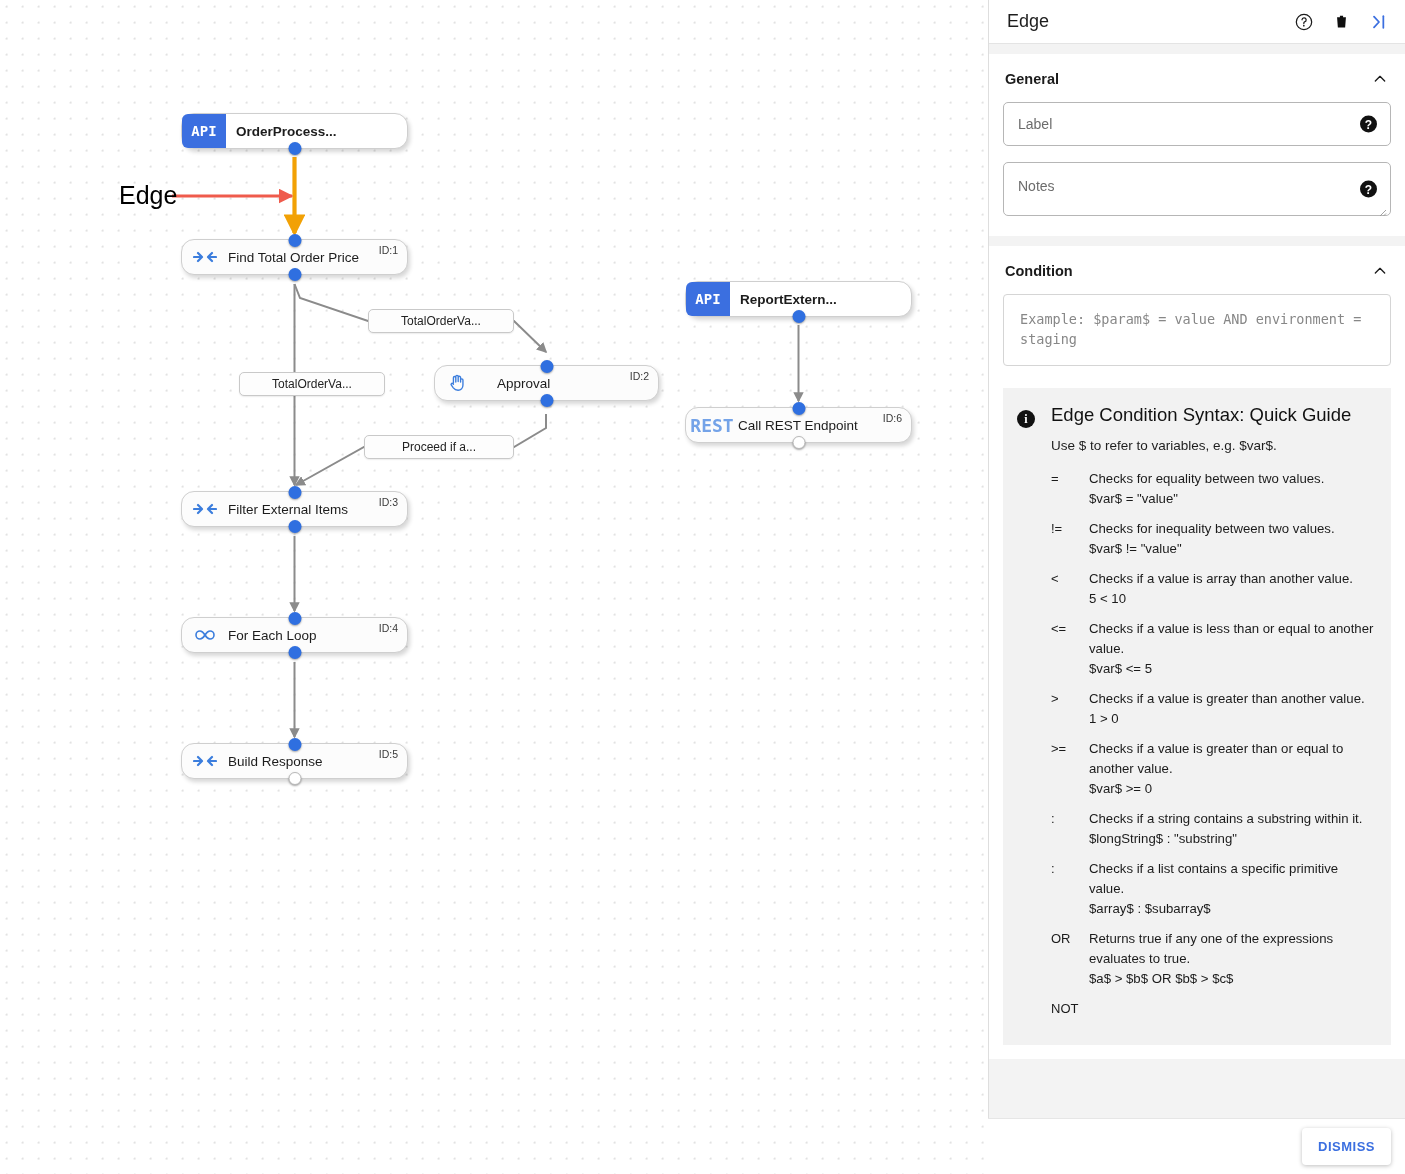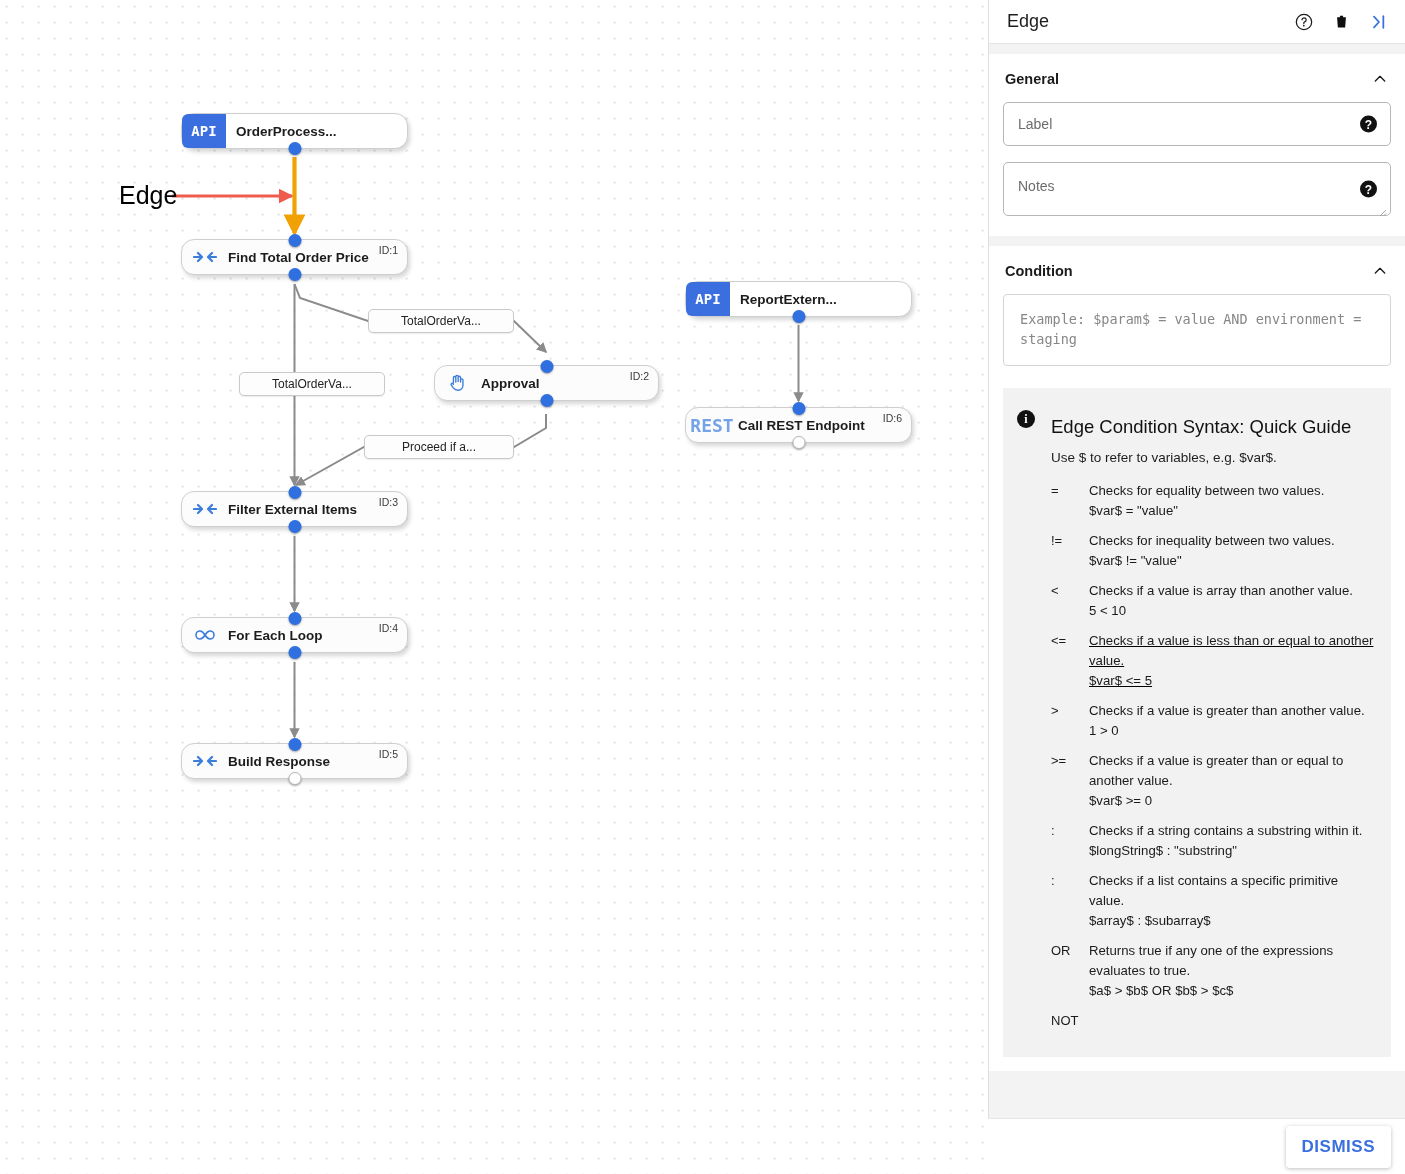--- a/index.html
+++ b/index.html
@@ -59,21 +59,21 @@
     font-size: 14px; font-weight: bold;
     letter-spacing: 0px;
   }
   .node-icon {
     width: 46px; height: 100%;
     display: flex; align-items: center; justify-content: center;
     color: #3b7ddd;
   }
   .node-title {
     font-size: 13.5px;
-    font-weight: bold;
+    font-weight: normal;
     color: #1c1c1c;
     white-space: nowrap;
   }
   .node.api .node-title { font-weight: bold; padding-left: 10px; }
   .node-id {
     position: absolute;
     right: 9px; top: 4px;
     font-size: 10.5px;
     color: #3a3a3a;
     font-family: "Liberation Sans", sans-serif;
@@ -216,21 +216,21 @@
   .guide-info {
     flex: none;
     width: 18px; height: 18px;
     border-radius: 50%;
     background: #121212; color: #fff;
     font-size: 12px; font-weight: bold;
     display: flex; align-items: center; justify-content: center;
     margin-top: 6px;
     font-family: "Liberation Serif", serif;
   }
-  .guide-body { flex: 1; margin-top: 12px; }
+  .guide-body { flex: 1; }
   .guide-title { font-size: 18.5px; color: #111; margin-bottom: 12px; }
   .guide-sub { font-size: 13.5px; color: #1e1e1e; margin-bottom: 16px; }
   .guide-row { display: flex; margin-bottom: 10px; }
   .guide-op {
     flex: none;
     width: 38px;
     font-size: 13px;
     color: #1b1b1b;
     line-height: 20px;
   }
@@ -245,21 +245,21 @@
     border-top: 1px solid #e6e6e6;
     display: flex; align-items: center; justify-content: flex-end;
     padding-right: 14px;
   }
   .dismiss-btn {
     background: #ffffff;
     border: none;
     border-radius: 4px;
     box-shadow: 0 1px 4px rgba(0,0,0,0.26);
     color: #3b6fe0;
-    font-size: 17px;
+    font-size: 13px;
     font-weight: bold;
     letter-spacing: 0.5px;
     padding: 11px 16px;
     cursor: pointer;
     font-family: "Liberation Sans", sans-serif;
   }
 </style>
 </head>
 <body>
 
@@ -311,21 +311,21 @@
           <path d="M1 8 h7 M5 4 l4 4 l-4 4" stroke="#3b7ddd" stroke-width="2.2" fill="none" stroke-linecap="round" stroke-linejoin="round"></path>
           <path d="M23 8 h-7 M19 4 l-4 4 l4 4" stroke="#3b7ddd" stroke-width="2.2" fill="none" stroke-linecap="round" stroke-linejoin="round"></path>
         </svg>
       </div>
       <div class="node-title">Find Total Order Price</div>
       <div class="node-id">ID:1</div>
       <div class="port top"></div>
       <div class="port bottom"></div>
     </div>
 
-    <div class="node" style="left:434px; top:365px; width:225px;">
+    <div class="node" style="left:434px; top:365px; width:225px;gap:16px;">
       <div class="node-icon">
         <svg width="22" height="22" viewBox="0 0 24 24">
           <path d="M7 12V6.2a1.3 1.3 0 0 1 2.6 0V11m0-.6V5a1.3 1.3 0 0 1 2.6 0v5.4m0-.4V6a1.3 1.3 0 0 1 2.6 0v5m0-2.2a1.3 1.3 0 0 1 2.6 0v5.5c0 3.2-2.2 5.6-5.3 5.6-2.6 0-4-1-5.2-2.6L4.6 14c-.6-.9.6-2.1 1.5-1.4L7 13.4" stroke="#3b7ddd" stroke-width="1.5" fill="none" stroke-linecap="round" stroke-linejoin="round"></path>
         </svg>
       </div>
       <div class="node-title">Approval</div>
       <div class="node-id">ID:2</div>
       <div class="port top" style="left:112px;"></div>
       <div class="port bottom" style="left:112px;"></div>
     </div>
@@ -477,21 +477,21 @@
                 </div>
                 <div class="guide-row">
                   <div class="guide-op">&lt;</div>
                   <div style="flex: 1 1 0%;">
                     <div class="guide-desc">Checks if a value is array than another value.</div>
                     <div class="guide-ex">5 &lt; 10</div>
                   </div>
                 </div>
                 <div class="guide-row">
                   <div class="guide-op">&lt;=</div>
-                  <div style="flex: 1 1 0%; text-decoration: underline;">
+                  <div style="flex: 1 1 0%;">
                     <div class="guide-desc">Checks if a value is less than or equal to another value.</div>
                     <div class="guide-ex">$var$ &lt;= 5</div>
                   </div>
                 </div>
                 <div class="guide-row">
                   <div class="guide-op">&gt;</div>
                   <div style="flex: 1 1 0%;">
                     <div class="guide-desc">Checks if a value is greater than another value.</div>
                     <div class="guide-ex">1 &gt; 0</div>
                   </div>

